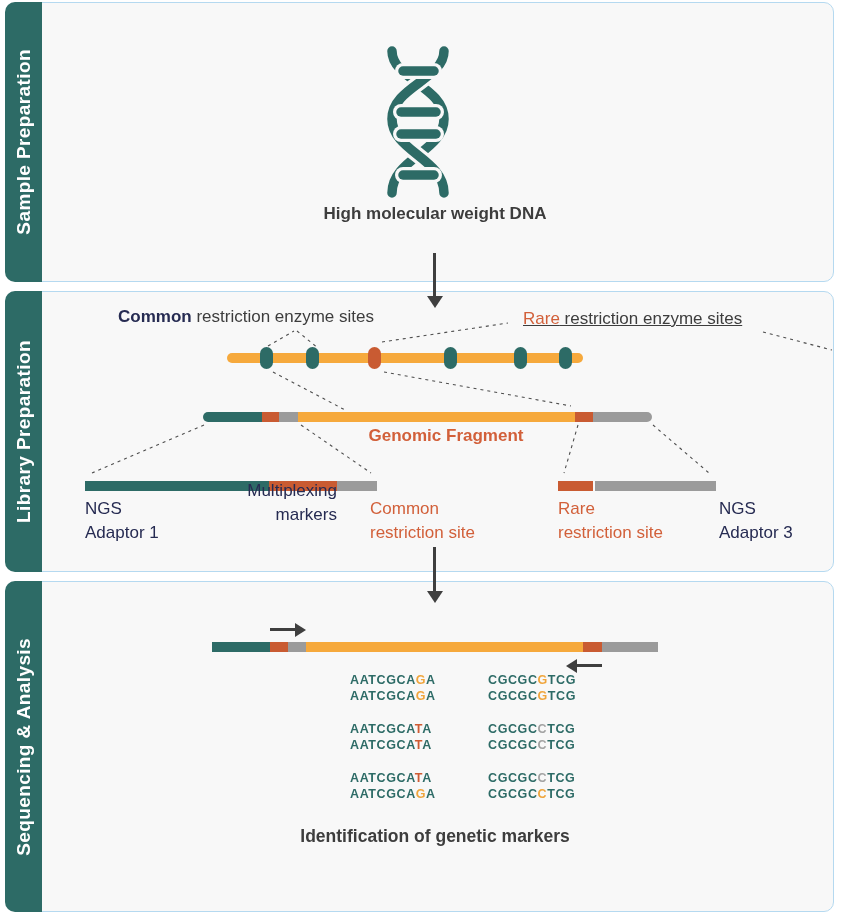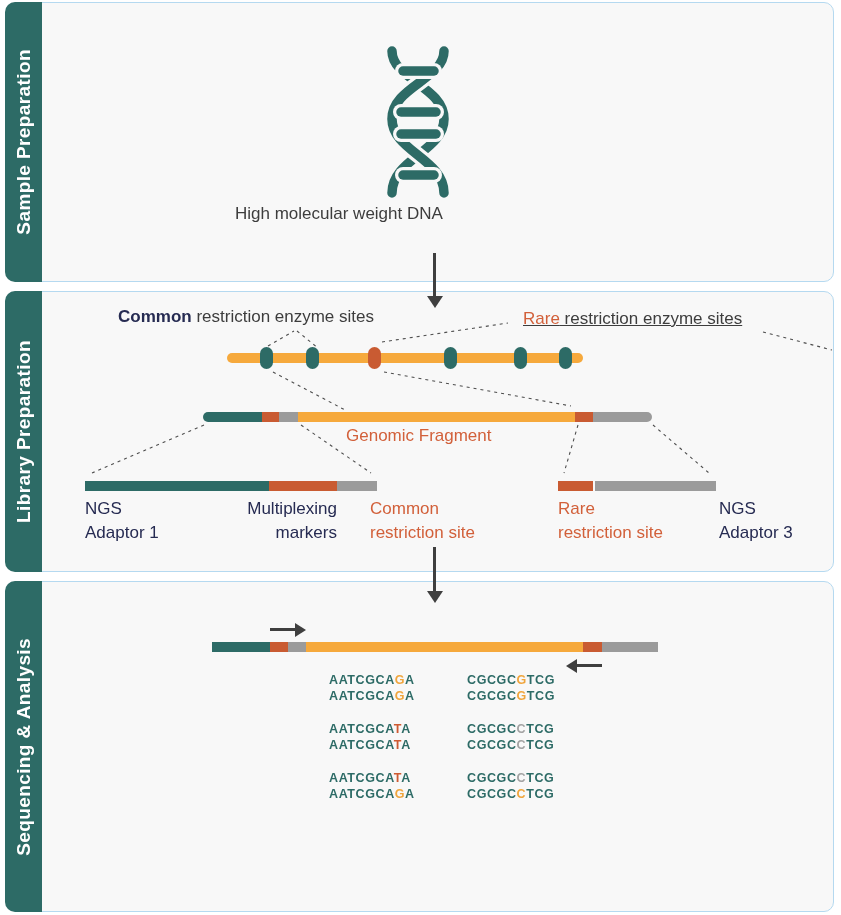--- a/index.html
+++ b/index.html
@@ -28,23 +28,23 @@
   .mark{position:absolute;width:13px;height:22px;border-radius:7px;top:347px;z-index:2;}
   .teal-bg{background:var(--teal);} .gold-bg{background:var(--gold);}
   .red-bg{background:var(--red);} .gray-bg{background:var(--gray);}
   .lib-title{position:absolute;font-size:17px;color:var(--ink);white-space:nowrap;z-index:2;}
   .emph-navy{color:var(--navy);font-weight:bold;}
   .emph-orange{color:var(--orange_text);}
   .frag-label{position:absolute;font-size:17px;line-height:24px;color:var(--navy);z-index:2;}
   .frag-label span{display:block;}
   .frag-label.orange{color:var(--orange_text);}
   .frag-label.right{text-align:right;}
-  .caption{position:absolute;color:var(--ink);z-index:2;}
+  .caption{position:absolute;text-align:center;color:var(--ink);z-index:2;font-weight:bold;}
   .seq-col{position:absolute;font-weight:bold;font-size:12.5px;letter-spacing:.6px;
-    color:var(--teal);line-height:16px;z-index:2;white-space:nowrap;}
+    color:var(--teal);line-height:16px;z-index:2;white-space:nowrap;margin-left:21px;}
   .seq-group{margin-bottom:17px;}
   .varrow{position:absolute;width:3px;background:var(--arrow);z-index:6;}
   .varrow::after{content:"";position:absolute;left:50%;transform:translateX(-50%);
     bottom:-12px;border:8px solid transparent;border-top:12px solid var(--arrow);border-bottom:0;}
   .harrow{position:absolute;height:3px;background:var(--arrow);z-index:6;}
   .harrow.dir-right::after{content:"";position:absolute;right:-11px;top:50%;transform:translateY(-50%);
     border:7px solid transparent;border-left:11px solid var(--arrow);border-right:0;}
   .harrow.dir-left::before{content:"";position:absolute;left:-11px;top:50%;transform:translateY(-50%);
     border:7px solid transparent;border-right:11px solid var(--arrow);border-left:0;}
   .dashes{position:absolute;left:0;top:0;z-index:2;pointer-events:none;}
@@ -135,21 +135,21 @@
 <div class="bar" style="left:558px;top:481px;">
   <div class="seg red-bg" style="width:35px;"></div>
   <div class="seg" style="width:2px;"></div>
   <div class="seg gray-bg" style="width:121px;"></div>
 </div>
 
 <div class="frag-label" style="left:85px;top:497px;">
   <span>NGS</span>
   <span>Adaptor 1</span>
 </div>
-<div class="frag-label right" style="left:217px;top:497px;width:120px;">
+<div class="frag-label right" style="left:217px;top:479px;width:120px;">
   <span>Multiplexing</span>
   <span>markers</span>
 </div>
 <div class="frag-label orange" style="left:370px;top:497px;">
   <span>Common</span>
   <span>restriction site</span>
 </div>
 <div class="frag-label orange" style="left:558px;top:497px;">
   <span>Rare</span>
   <span>restriction site</span>
@@ -196,13 +196,14 @@
     <div><span>CGCGC</span><span style="color: rgb(163, 163, 163);">C</span><span>TCG</span></div>
     <div><span>CGCGC</span><span style="color: rgb(163, 163, 163);">C</span><span>TCG</span></div>
   </div>
   <div class="seq-group">
     <div><span>CGCGC</span><span style="color: rgb(163, 163, 163);">C</span><span>TCG</span></div>
     <div><span>CGCGC</span><span style="color: rgb(240, 165, 60);">C</span><span>TCG</span></div>
   </div>
 </div>
 
 <div class="caption" style="left:135px;top:824px;width:600px;font-size:17.5px;line-height:24px;">
+  <div>Identification of genetic markers</div>
 </div>
 
 </body></html>

